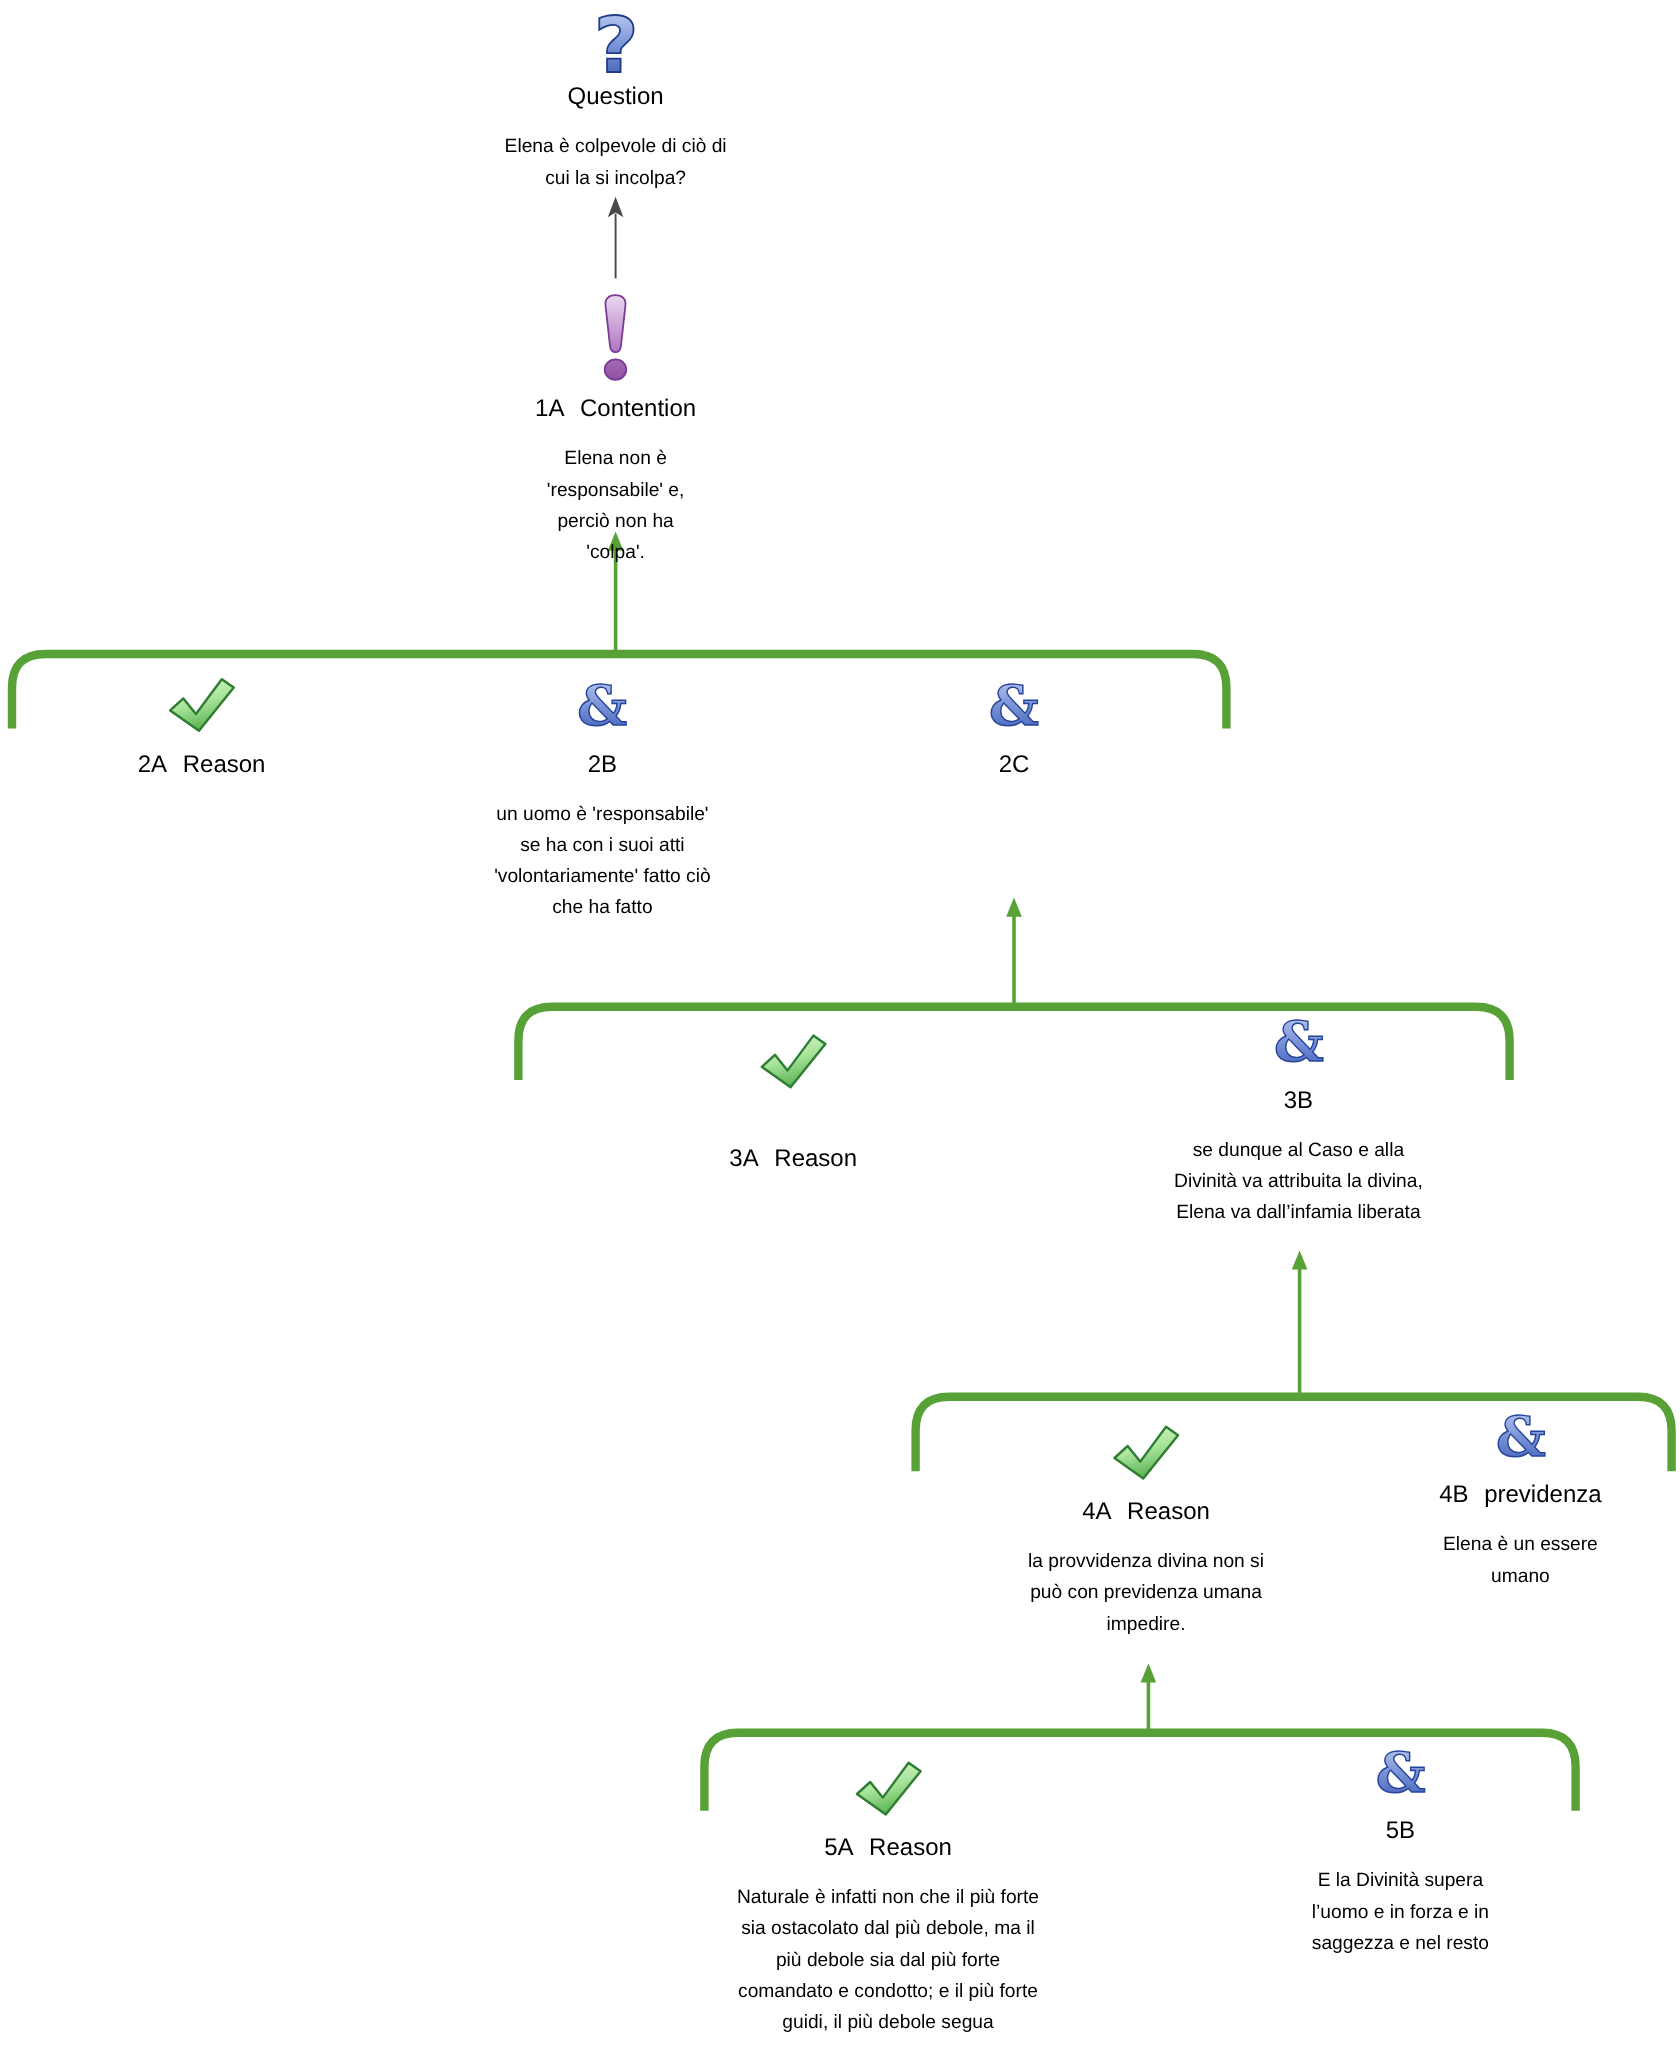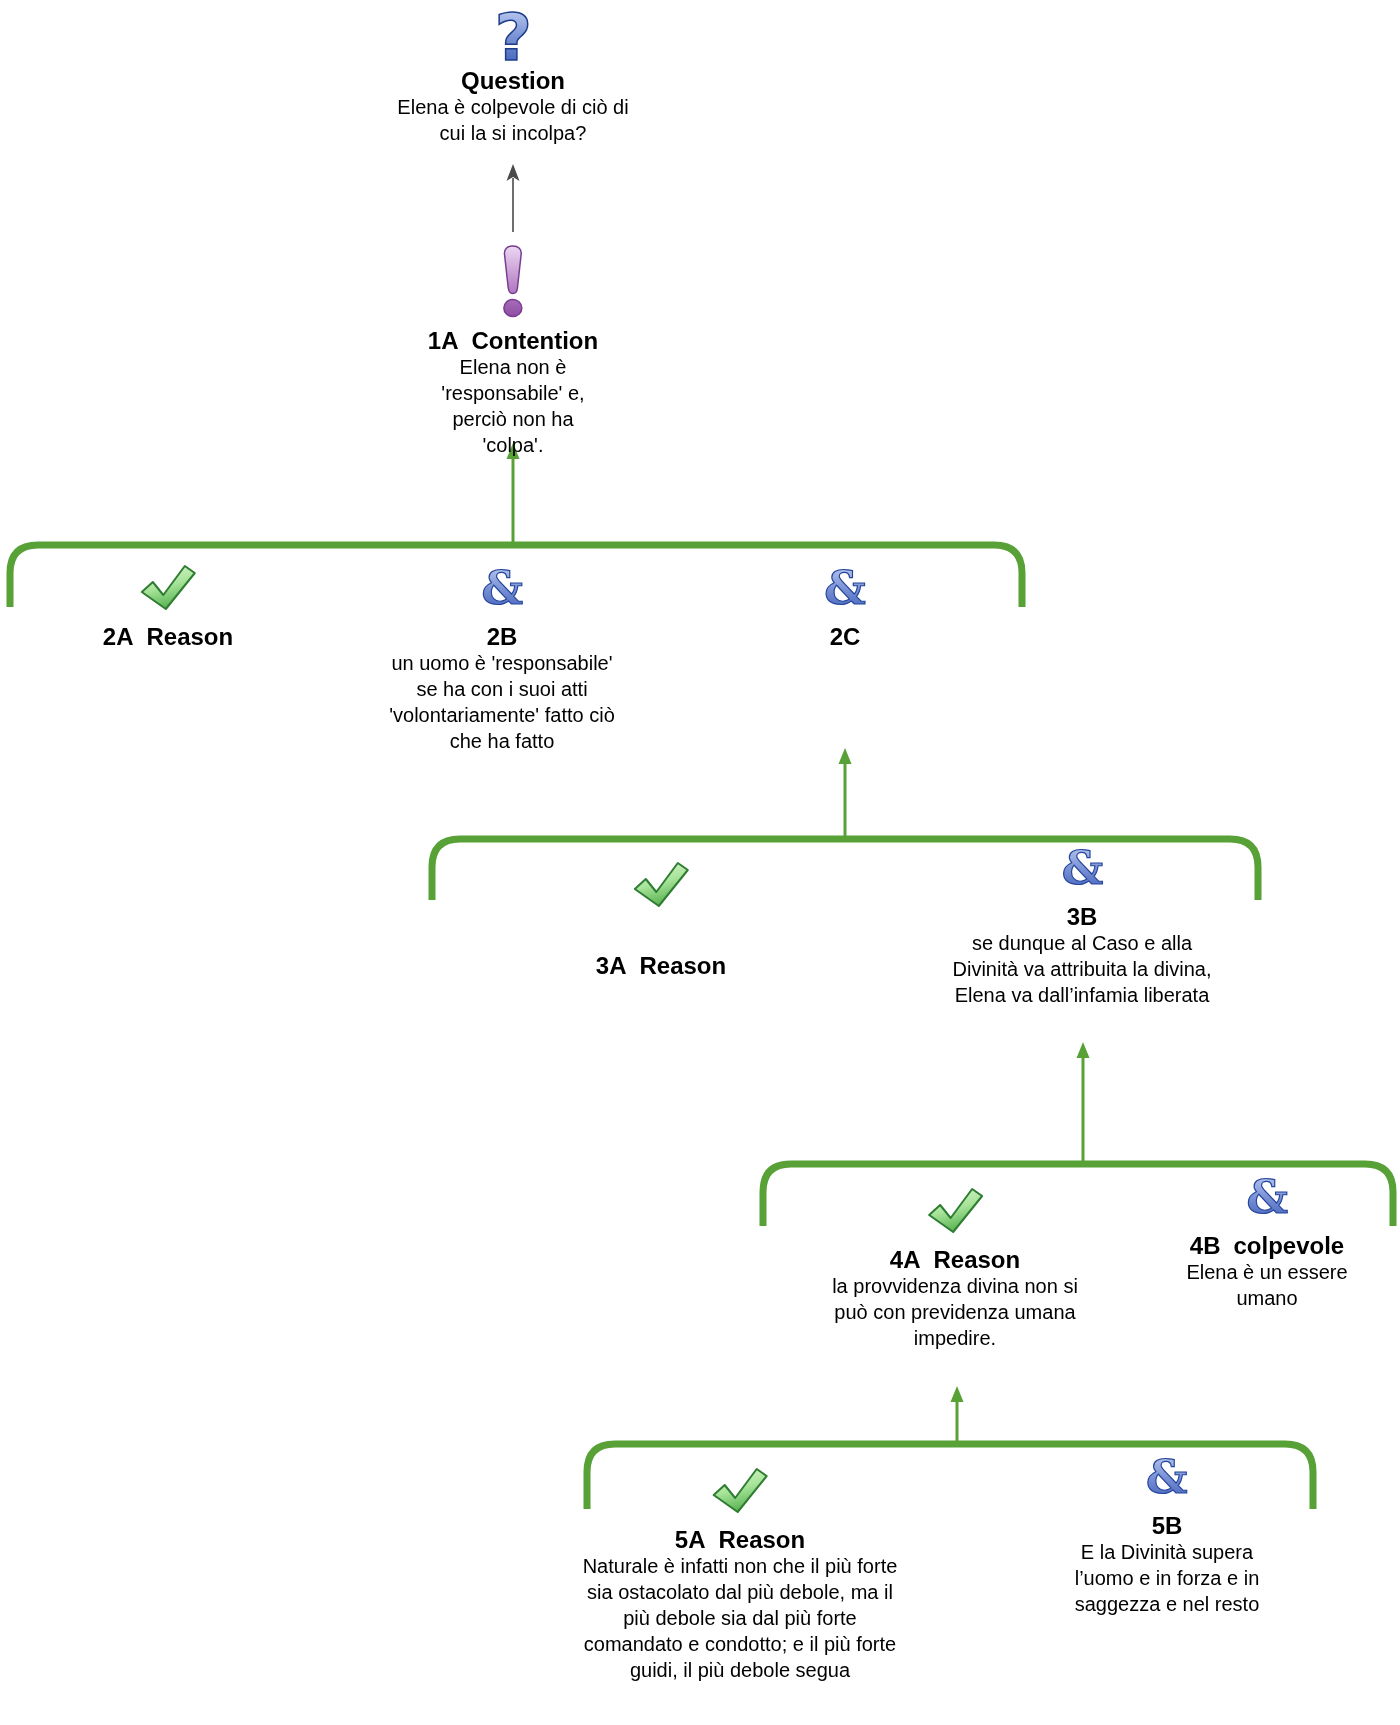--- a/index.html
+++ b/index.html
@@ -13,27 +13,27 @@
   }
   #connectors{position:absolute;left:0;top:0;}
   .node{
     position:absolute;
     display:flex;flex-direction:column;align-items:center;
     transform:translateX(-50%);
     width:max-content;
   }
   .heading{
     display:flex;gap:13px;justify-content:center;
-    font-size:24px;font-weight:bold;line-height:26px;
+    font-size:20px;font-weight:normal;line-height:26px;
     white-space:nowrap;
   }
   .body{
-    font-size:20px;line-height:26px;text-align:center;
+    font-size:16px;line-height:26px;text-align:center;
     white-space:pre-line;
-    margin-top:0;
+    margin-top:16px;
   }
   .m-check .heading{margin-top:12px;}
   .m-and .heading{margin-top:14px;}
   .m-question .heading{margin-top:4px;}
   .m-contention .heading{margin-top:10px;}
   .iconbox{display:block;}
   .defs-holder{position:absolute;width:0;height:0;overflow:hidden;}
 </style>
 </head>
 <body>
@@ -189,21 +189,21 @@
 può con previdenza umana
 impedire.</div>
   </div>
 
   <div class="node m-and" style="left:1267px;top:1177px;">
     <svg class="iconbox" width="44" height="42" viewBox="0 0 44 42">
       <text x="22" y="36" text-anchor="middle" font-family="'DejaVu Serif',serif" font-weight="bold" font-size="46" fill="url(#gand)" stroke="#26469e" stroke-width="1.2">&amp;</text>
     </svg>
     <div class="heading">
       <span>4B</span>
-      <span>colpevole</span>
+      <span>previdenza</span>
     </div>
     <div class="body">Elena è un essere
 umano</div>
   </div>
 
   <div class="node m-check" style="left:740px;top:1465px;">
     <svg class="iconbox" width="60" height="50" viewBox="0 0 60 50">
       <path d="M4 30 L15 20 L25.5 33 L47 4 L57 11 L28 47 Z" fill="url(#gcheck)" stroke="#2e7d32" stroke-width="2" stroke-linejoin="round"></path>
     </svg>
     <div class="heading">

